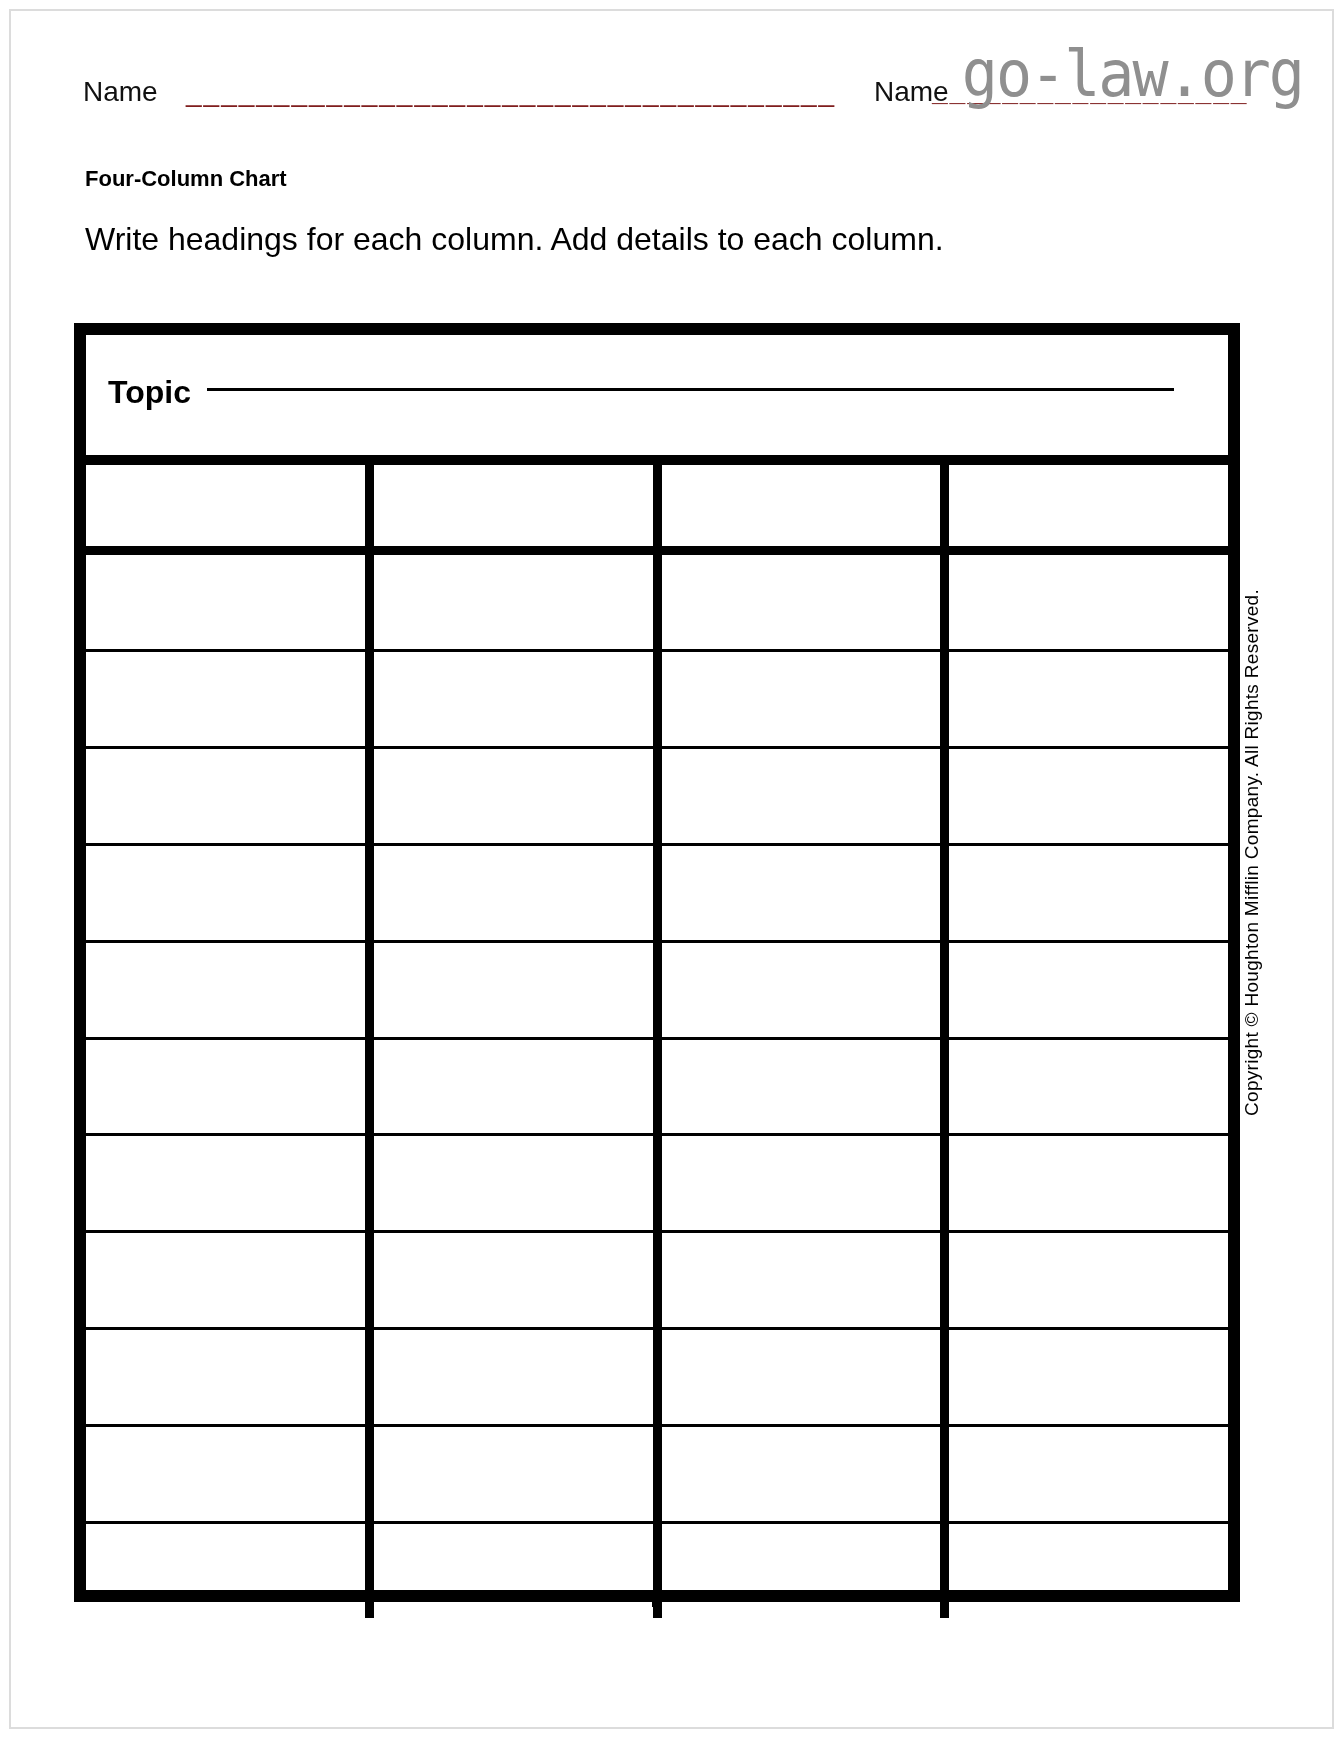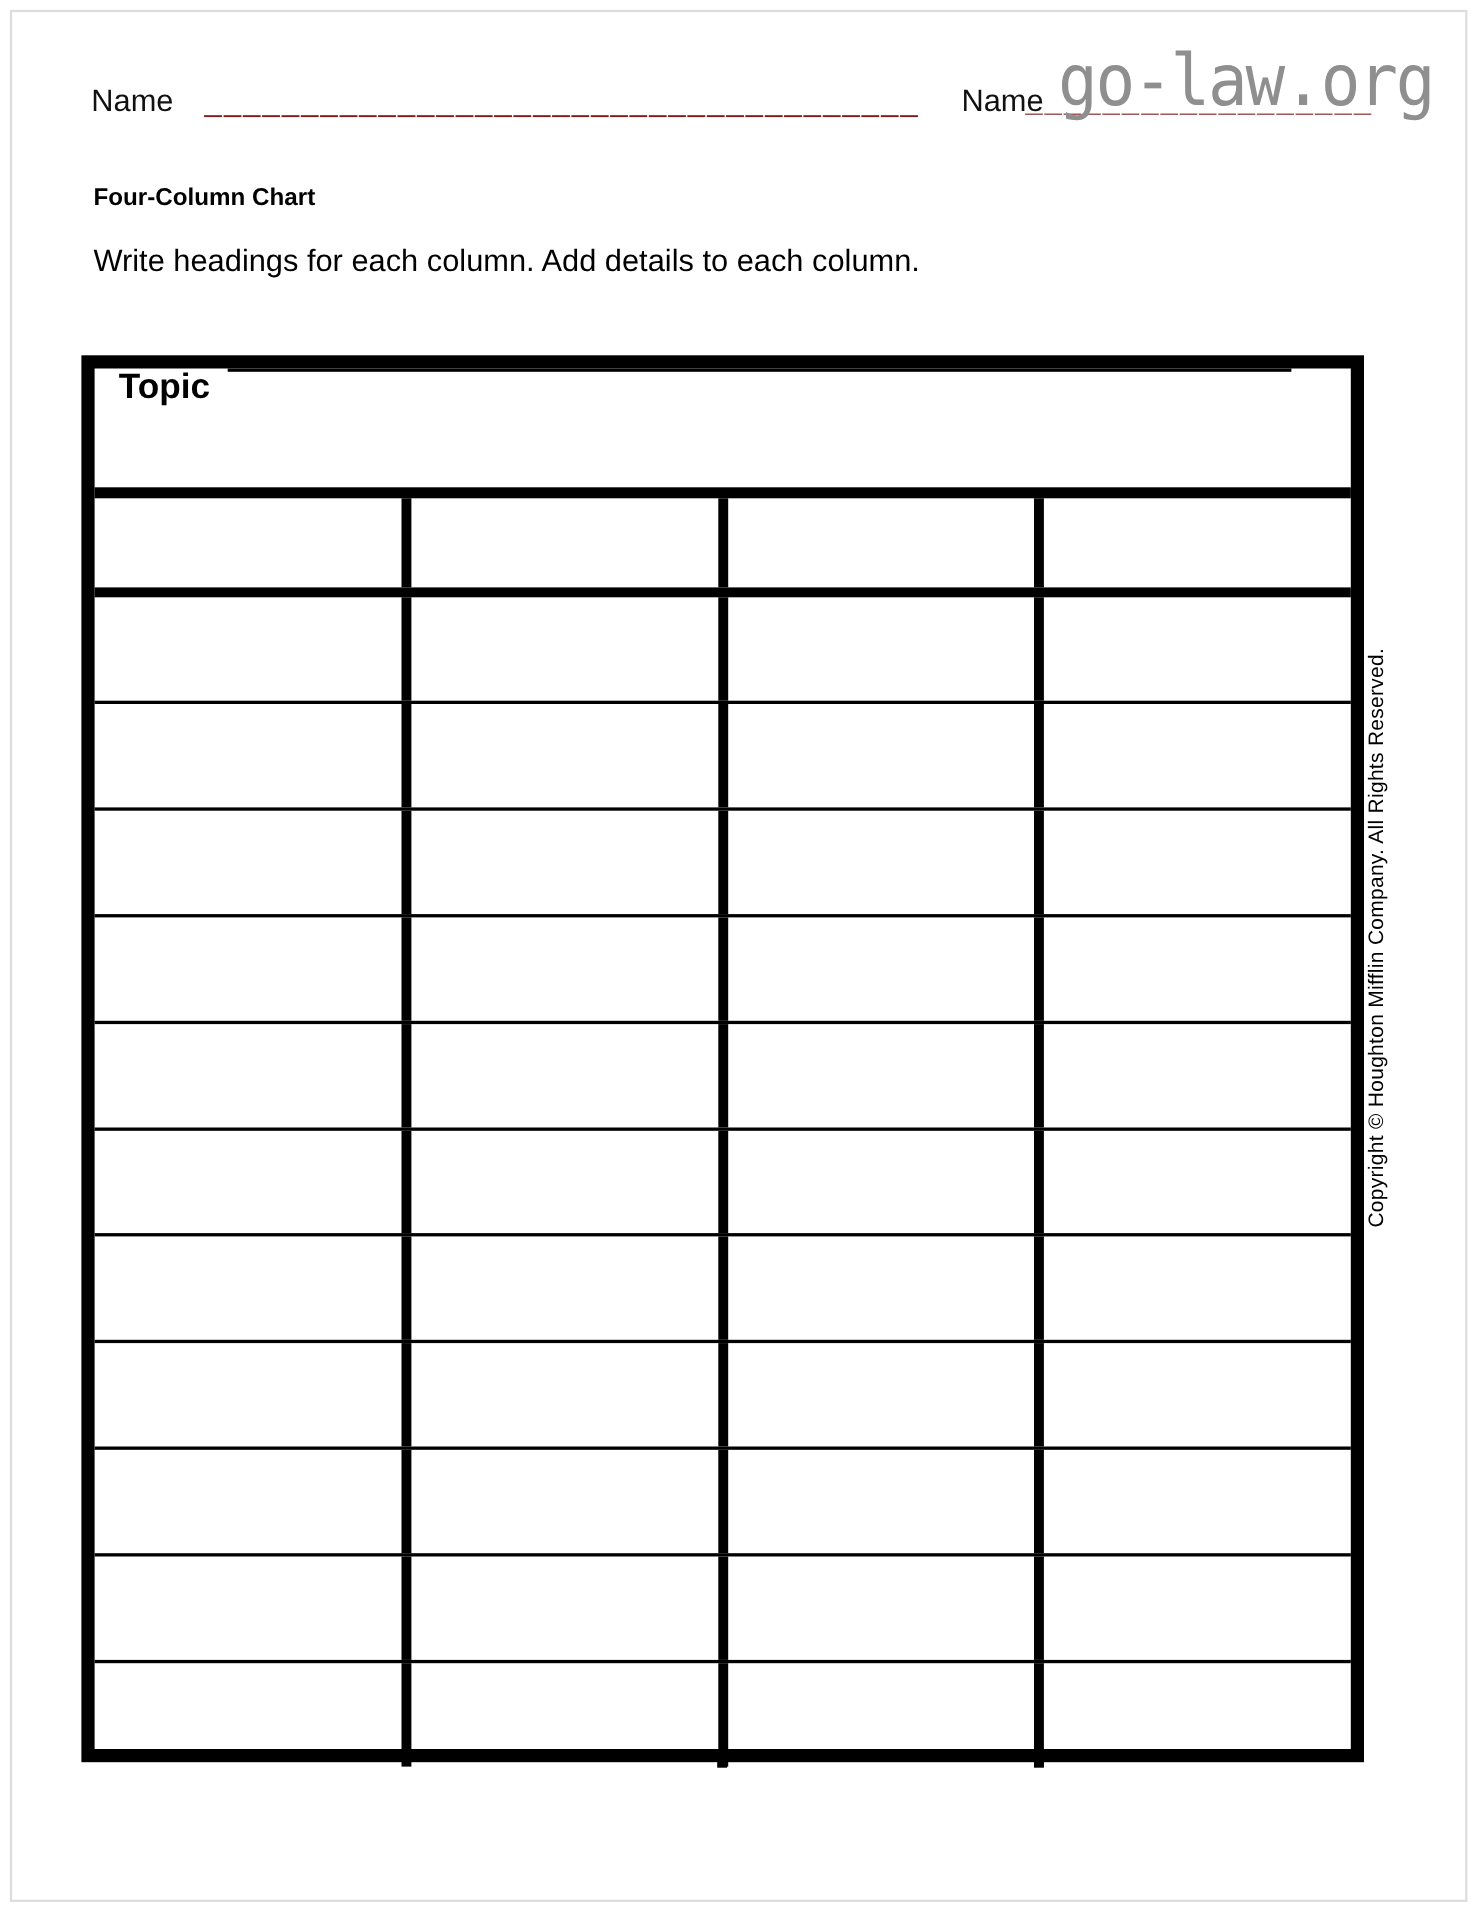--- a/index.html
+++ b/index.html
@@ -24,33 +24,33 @@
   #date-label { left: 874px; top: 76px; }
   #date-line  { left: 934px; top: 76px; font-style: italic; }
   #logo {
     position: absolute; top: 36px; right: 40px;
     font-family: "DejaVu Sans Mono", monospace;
     font-size: 60px; letter-spacing: -2px;
     color: #8f8f8f; transform: scaleY(1.08); transform-origin: top right;
   }
   
   #title { position: absolute; left: 85px; top: 166px; font-size: 22px; font-weight: bold; }
-  #instruction { position: absolute; left: 85px; top: 221px; font-size: 28px; }
+  #instruction { position: absolute; left: 85px; top: 221px; font-size: 32px; }
   
   #chart-table {
     position: absolute; left: 74px; top: 323px;
     width: 1166px; height: 1279px;
     border: 12px solid #000;
     box-sizing: border-box;
     background: #fff;
   }
   #topic-row {
     height: 92px; border-bottom: 10px solid #000;
-    display: flex; align-items: flex-start;
-    padding: 0 52px 16px 22px;
+    display: flex; align-items: center;
+    padding: 12px 52px 16px 22px;
     box-sizing: content-box;
   }
   #topic-label { font-size: 32px; font-weight: bold; line-height: 1.05; }
   #topic-line { flex: 1; border-bottom: 3px solid #000; margin: 0 2px 7px 16px; height: 0; }
   #column-header-row {
     height: 81px; border-bottom: 9px solid #000;
     display: flex;
   }
   #body-rows { height: 1063px; display: flex; flex-direction: column; }
   .body-row { flex: 1; display: flex; }

